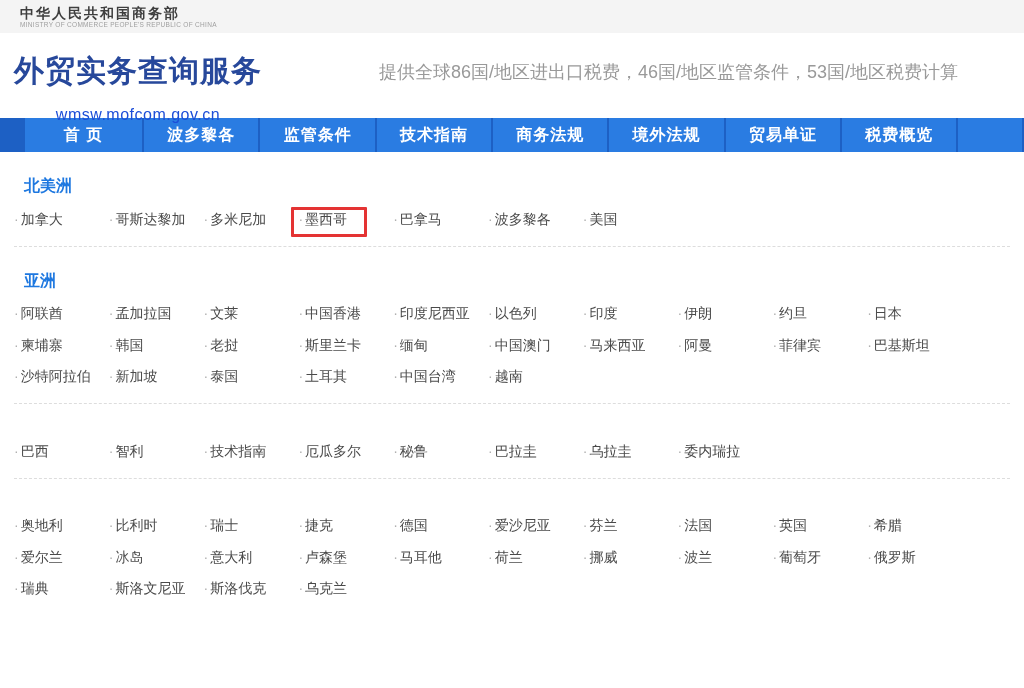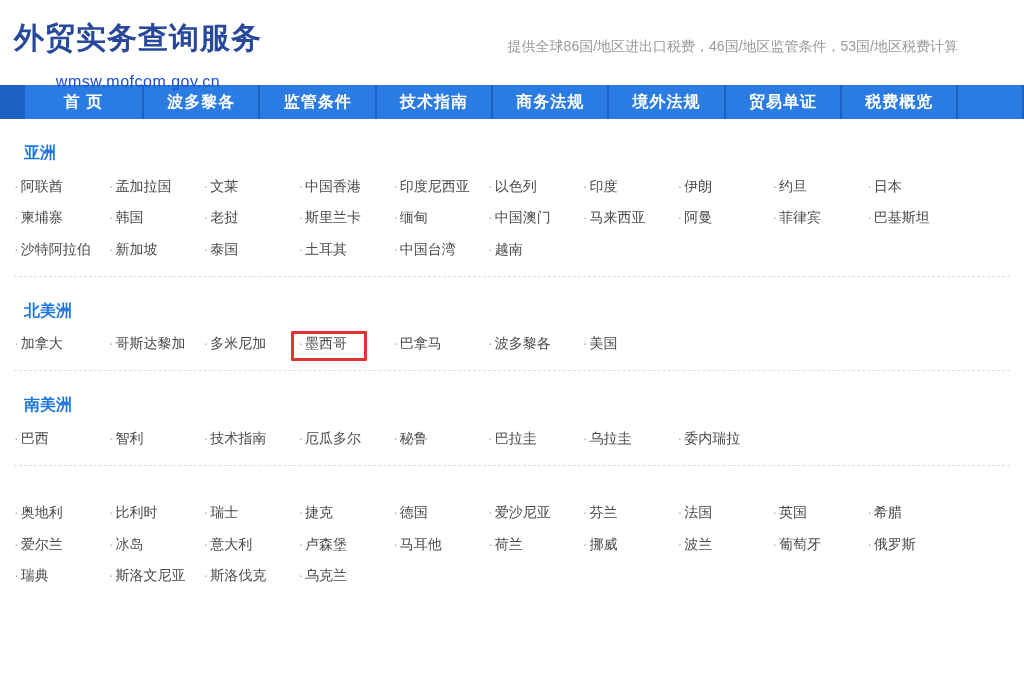--- a/index.html
+++ b/index.html
@@ -14,21 +14,21 @@
   .top-band{height:33px;background:#f4f4f4;position:relative;}
   .ministry{position:absolute;left:20px;top:6px;}
   .ministry-cn{font-size:14px;font-weight:bold;color:#3e3e3e;letter-spacing:2px;line-height:15px;}
   .ministry-en{font-size:6.5px;color:#9f9f9f;letter-spacing:.3px;line-height:8px;}
 
   
   .header{height:85px;background:#fff;position:relative;}
   .brand{position:absolute;left:14px;top:20px;text-align:center;}
   .site-title{font-size:30px;font-weight:bold;color:var(--title-navy);letter-spacing:1px;line-height:36px;white-space:nowrap;}
   .site-url{font-size:16px;color:#1d4ed8;margin-top:17px;letter-spacing:.5px;}
-  .tagline{position:absolute;right:66px;top:38px;font-size:14px;color:#999;}
+  .tagline{position:absolute;right:66px;top:27px;font-size:18px;color:#999;}
 
   
   .nav{height:34px;background:var(--nav-blue);display:flex;align-items:stretch;}
   .nav-strip{width:25px;background:var(--nav-dark);}
   .nav-item{width:115px;border-left:2px solid var(--nav-dark);display:flex;align-items:center;justify-content:center;
     color:#fff;font-size:16px;font-weight:bold;letter-spacing:1px;cursor:pointer;white-space:nowrap;}
   .nav-item.first{width:118px;border-left:none;}
   .nav-tail1{width:64px;border-left:2px solid var(--nav-dark);}
   .nav-tail2{flex:1;border-left:2px solid var(--nav-dark);}
 
@@ -50,38 +50,57 @@
 
   
   .hl-box{position:absolute;left:-7px;top:-4px;width:70px;height:24px;
     border:3px solid var(--hl-red);border-radius:1px;pointer-events:none;}
 </style>
 </head>
 <body>
 
 <div class="page">
 
+  <div class="top-band">
+    <div class="ministry">
+      <div class="ministry-cn">中华人民共和国商务部</div>
+      <div class="ministry-en">MINISTRY OF COMMERCE PEOPLE'S REPUBLIC OF CHINA</div>
+    </div>
+  </div>
 
   <div class="header">
     <div class="brand">
       <div class="site-title">外贸实务查询服务</div>
       <div class="site-url">wmsw.mofcom.gov.cn</div>
     </div>
     <div class="tagline">提供全球86国/地区进出口税费，46国/地区监管条件，53国/地区税费计算</div>
   </div>
 
   <div class="nav">
     <div class="nav-strip"></div>
     <div id="nav-items" style="display:contents"><div class="nav-item first">首 页</div><div class="nav-item">波多黎各</div><div class="nav-item">监管条件</div><div class="nav-item">技术指南</div><div class="nav-item">商务法规</div><div class="nav-item">境外法规</div><div class="nav-item">贸易单证</div><div class="nav-item">税费概览</div></div>
     <div class="nav-tail1"></div>
     <div class="nav-tail2"></div>
   </div>
 
 
   <div id="sections">
+      <div class="section">
+        <div class="section-title">北美洲</div>
+        <div class="country-grid">
+          <div class="country"><span class="bullet">·</span><span>加拿大</span></div>
+          <div class="country"><span class="bullet">·</span><span>哥斯达黎加</span></div>
+          <div class="country"><span class="bullet">·</span><span>多米尼加</span></div>
+          <div class="country"><span class="bullet">·</span><span>墨西哥</span><span class="hl-box"></span></div>
+          <div class="country"><span class="bullet">·</span><span>巴拿马</span></div>
+          <div class="country"><span class="bullet">·</span><span>波多黎各</span></div>
+          <div class="country"><span class="bullet">·</span><span>美国</span></div>
+        </div>
+        <div class="divider"></div>
+      </div>
       <div class="section">
         <div class="section-title">亚洲</div>
         <div class="country-grid">
           <div class="country"><span class="bullet">·</span><span>阿联酋</span></div>
           <div class="country"><span class="bullet">·</span><span>孟加拉国</span></div>
           <div class="country"><span class="bullet">·</span><span>文莱</span></div>
           <div class="country"><span class="bullet">·</span><span>中国香港</span></div>
           <div class="country"><span class="bullet">·</span><span>印度尼西亚</span></div>
           <div class="country"><span class="bullet">·</span><span>以色列</span></div>
           <div class="country"><span class="bullet">·</span><span>印度</span></div>
@@ -101,34 +120,20 @@
           <div class="country"><span class="bullet">·</span><span>沙特阿拉伯</span></div>
           <div class="country"><span class="bullet">·</span><span>新加坡</span></div>
           <div class="country"><span class="bullet">·</span><span>泰国</span></div>
           <div class="country"><span class="bullet">·</span><span>土耳其</span></div>
           <div class="country"><span class="bullet">·</span><span>中国台湾</span></div>
           <div class="country"><span class="bullet">·</span><span>越南</span></div>
         </div>
         <div class="divider"></div>
       </div>
       <div class="section">
-        <div class="section-title">北美洲</div>
-        <div class="country-grid">
-          <div class="country"><span class="bullet">·</span><span>加拿大</span></div>
-          <div class="country"><span class="bullet">·</span><span>哥斯达黎加</span></div>
-          <div class="country"><span class="bullet">·</span><span>多米尼加</span></div>
-          <div class="country"><span class="bullet">·</span><span>墨西哥</span><span class="hl-box"></span></div>
-          <div class="country"><span class="bullet">·</span><span>巴拿马</span></div>
-          <div class="country"><span class="bullet">·</span><span>波多黎各</span></div>
-          <div class="country"><span class="bullet">·</span><span>美国</span></div>
-        </div>
-        <div class="divider"></div>
-      </div>
-      <div class="section">
-        <div class="section-title">南美洲</div>
         <div class="country-grid">
           <div class="country"><span class="bullet">·</span><span>巴西</span></div>
           <div class="country"><span class="bullet">·</span><span>智利</span></div>
           <div class="country"><span class="bullet">·</span><span>技术指南</span></div>
           <div class="country"><span class="bullet">·</span><span>厄瓜多尔</span></div>
           <div class="country"><span class="bullet">·</span><span>秘鲁</span></div>
           <div class="country"><span class="bullet">·</span><span>巴拉圭</span></div>
           <div class="country"><span class="bullet">·</span><span>乌拉圭</span></div>
           <div class="country"><span class="bullet">·</span><span>委内瑞拉</span></div>
         </div>

